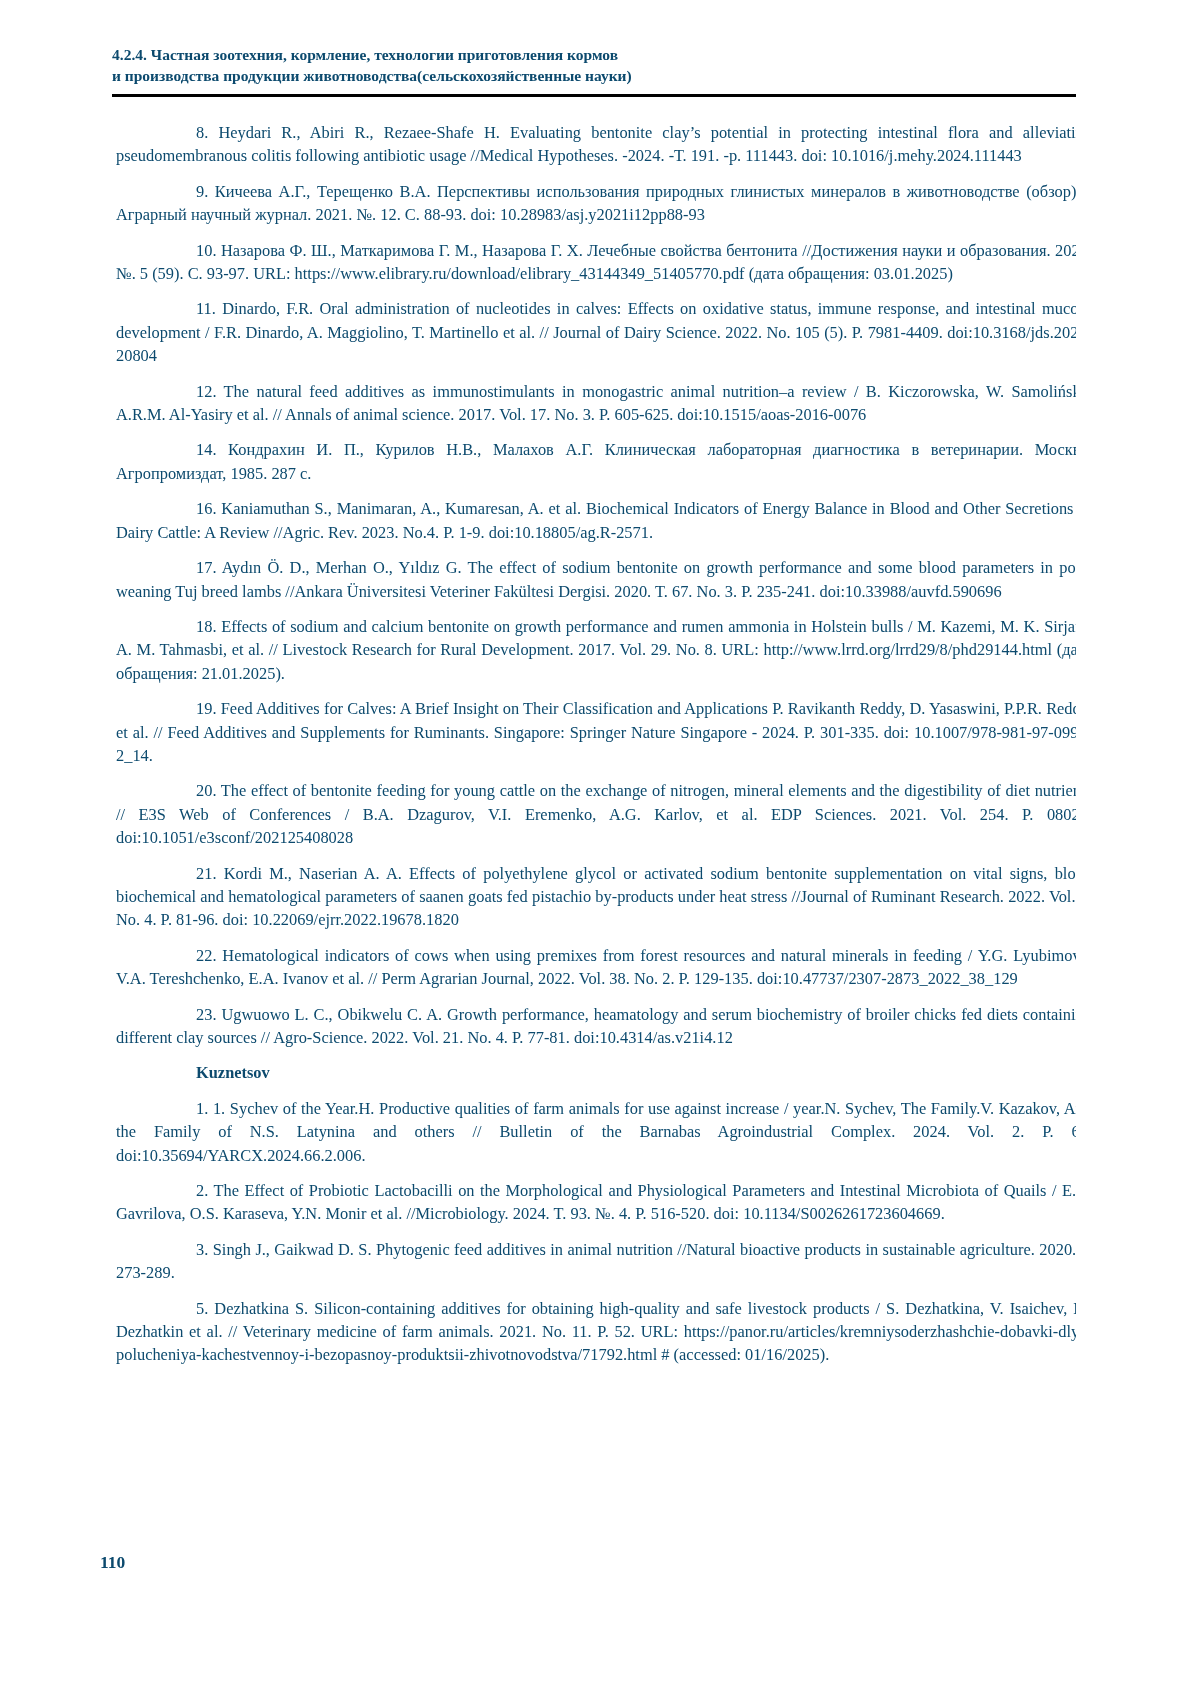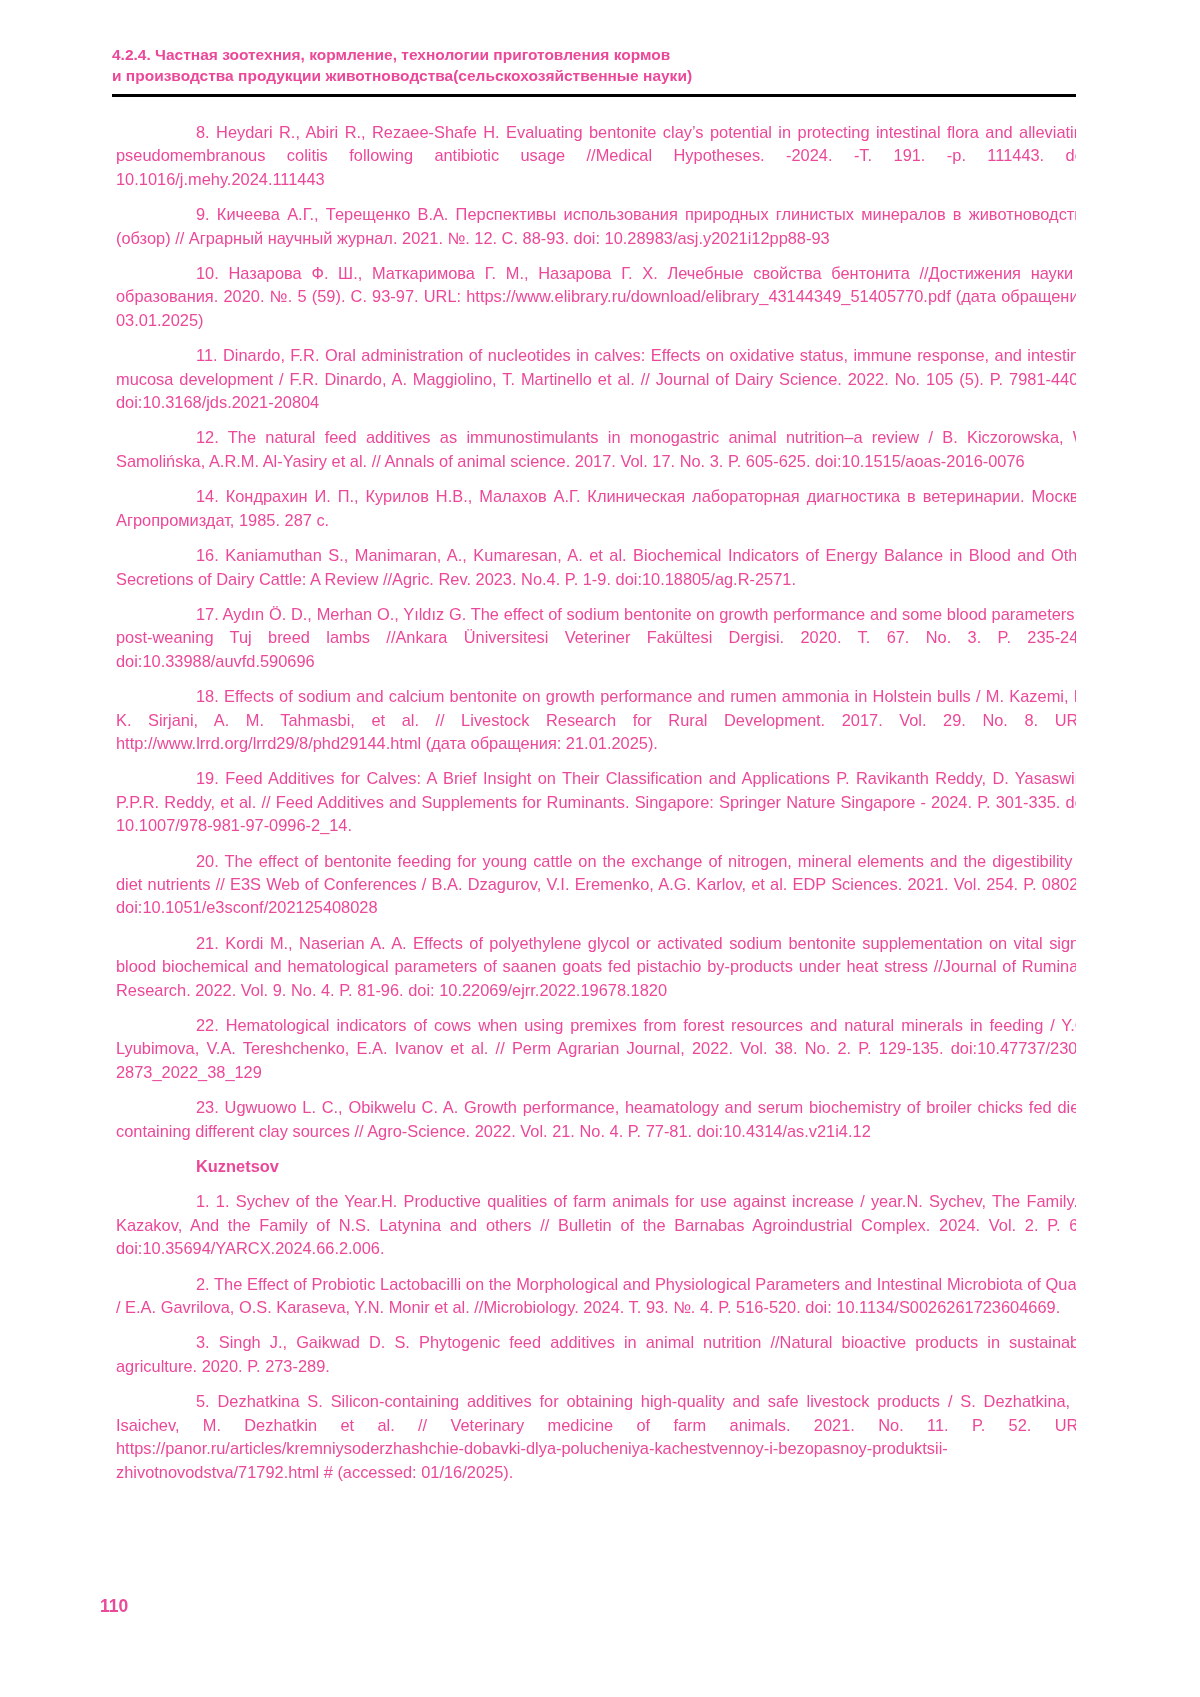--- a/index.html
+++ b/index.html
@@ -1,22 +1,22 @@
 <!DOCTYPE html>
 <html><head>
 <meta charset="utf-8">
 <style>
   html, body { margin: 0; padding: 0; background: #ffffff; }
   .page {
     position: relative;
     width: 1076px;
     height: 1697px;
     background: #ffffff;
-    font-family: Liberation Sans, sans-serif;
-    color: #ec4899;
+    font-family: Liberation Serif, serif;
+    color: #0c4a6e;
     overflow: hidden;
   }
   .section-header {
     position: absolute;
     top: 44px;
     left: 112px;
     width: 976px;
     font-weight: 700;
     font-size: 15.5px;
     line-height: 21px;
@@ -34,21 +34,21 @@
   }
   .content p {
     margin: 12px;
     text-indent: 80px;
     overflow-wrap: break-word;
   }
   .content p.bold-heading { font-weight: 700; }
   .page-number {
     position: absolute;
     left: 100px;
-    top: 1596px;
+    top: 1552px;
     font-weight: 700;
     font-size: 17.5px;
   }
 </style>
 </head>
 <body>
 
 <div class="page">
 
   <header class="section-header">

